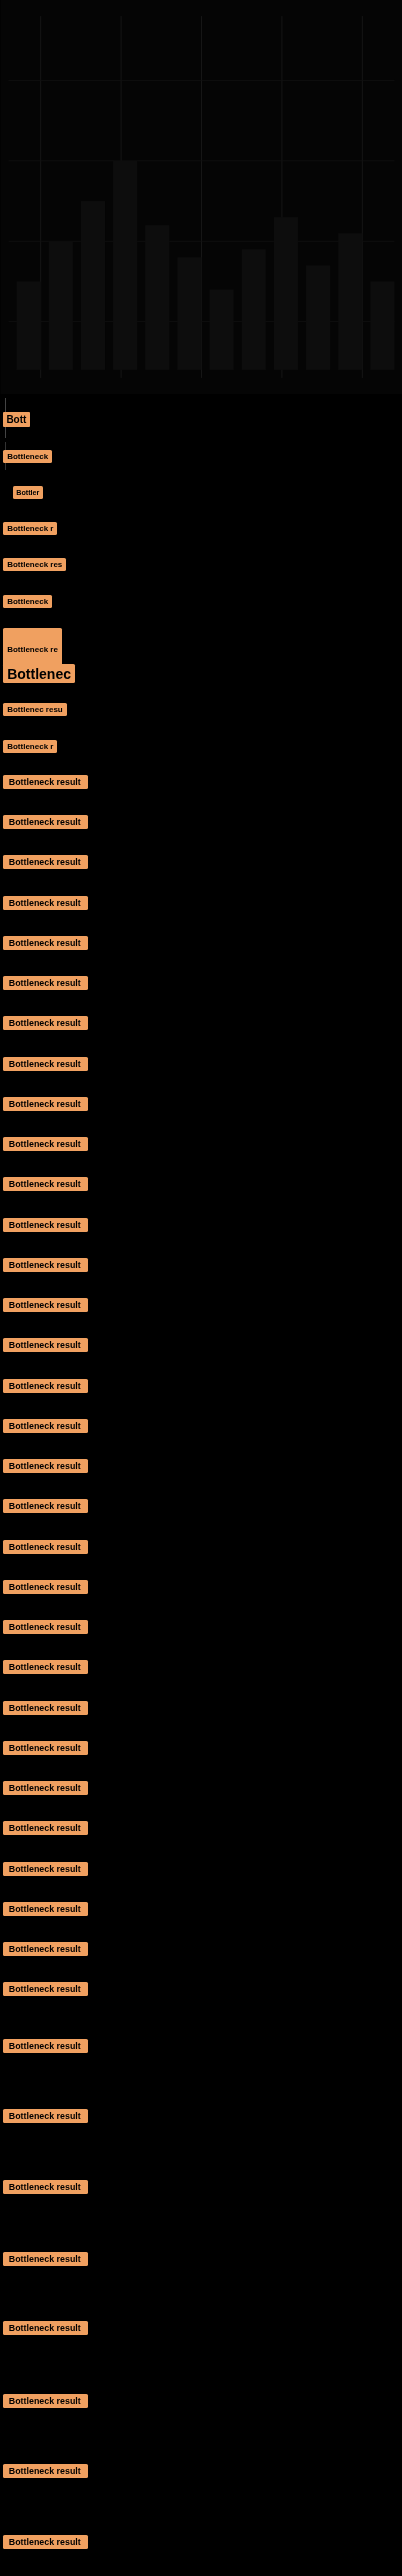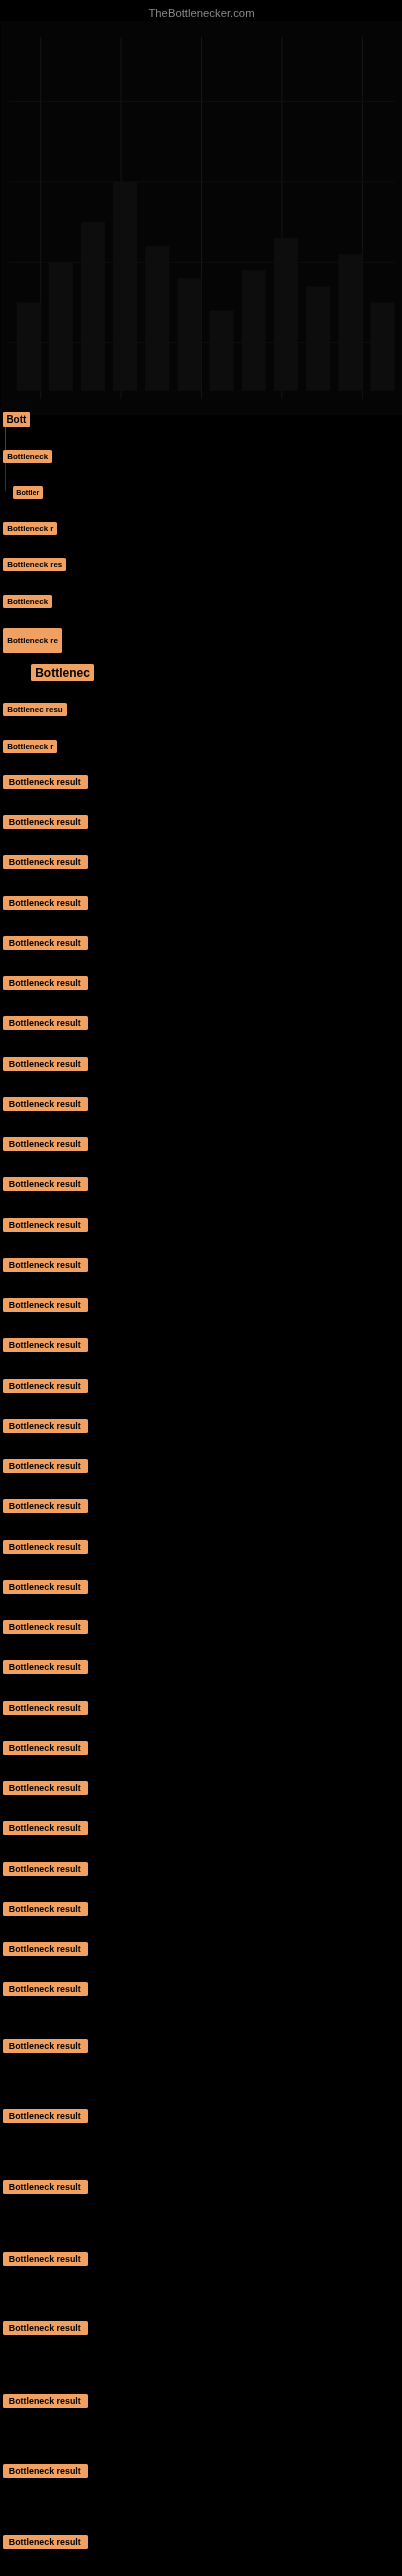--- a/index.html
+++ b/index.html
@@ -13,23 +13,20 @@
       min-height: 2576px;
       font-family: Arial, sans-serif;
       position: relative;
     }
   </style>
 </head>
 <body>
 
 <div style="position:relative; width:403px; min-height:2576px; background:#000;">
 
-  <div style="text-align:center; padding: 4.8px 0 1.6px 0;">
-    <span style="color:#888; font-size:11.3px; font-family:Arial,sans-serif;">TheBottlenecker.com</span>
-  </div>
 
   <div style="width:403px; height:394px; background:#000; position:relative; overflow:hidden;">
     
     <svg width="403" height="394" viewBox="0 0 500 490">
 
       <rect x="0" y="0" width="500" height="490" fill="#050505"></rect>
 
       <line x1="50" y1="20" x2="50" y2="470" stroke="#1a1a1a" stroke-width="1"></line>
       <line x1="150" y1="20" x2="150" y2="470" stroke="#1a1a1a" stroke-width="1"></line>
       <line x1="250" y1="20" x2="250" y2="470" stroke="#1a1a1a" stroke-width="1"></line>
@@ -78,25 +75,25 @@
 
   <div style="position:absolute; top:555px; left:3.2px;text-align:right;">
     <span style="display:inline-block; background:#f0a060; color:#000; font-size:8px; font-weight:bold; padding:1.6px 4px; border-radius:1.6px;">Bottleneck res</span>
   </div>
 
   <div style="position:absolute; top:592px; left:3.2px;">
     <span style="display:inline-block; background:#f0a060; color:#000; font-size:8px; font-weight:bold; padding:1.6px 4px; border-radius:1.6px;">Bottleneck</span>
   </div>
 
   <div style="position:absolute; top:628px; left:3.2px;">
-    <span style="display:inline-block; background:#f0a060; color:#000; font-size:8px; font-weight:bold; padding:8px 4px; border-radius:1.6px;">Bottleneck re</span>
+    <span style="display:inline-block; background:#f0a060; color:#000; font-size:8px; font-weight:bold; padding:17px 4px; border-radius:1.6px;">Bottleneck re</span>
   </div>
 
   <div style="position:absolute; top:664px; left:3.2px;">
-    <span style="display:inline-block; background:#f0a060; color:#000; font-size:12px; font-weight:bold; padding:1.6px 4px; border-radius:1.6px;margin-left:28px;">Bottlenec</span>
+    <span style="display:inline-block; background:#f0a060; color:#000; font-size:14px; font-weight:bold; padding:1.6px 4px; border-radius:1.6px;">Bottlenec</span>
   </div>
 
   <div style="position:absolute; top:700px; left:3.2px;">
     <span style="display:inline-block; background:#f0a060; color:#000; font-size:8px; font-weight:bold; padding:1.6px 4px; border-radius:1.6px;">Bottlenec resu</span>
   </div>
 
   <div style="position:absolute; top:737px; left:3.2px;">
     <span style="display:inline-block; background:#f0a060; color:#000; font-size:8px; font-weight:bold; padding:1.6px 4px; border-radius:1.6px;">Bottleneck r</span>
   </div>
 

